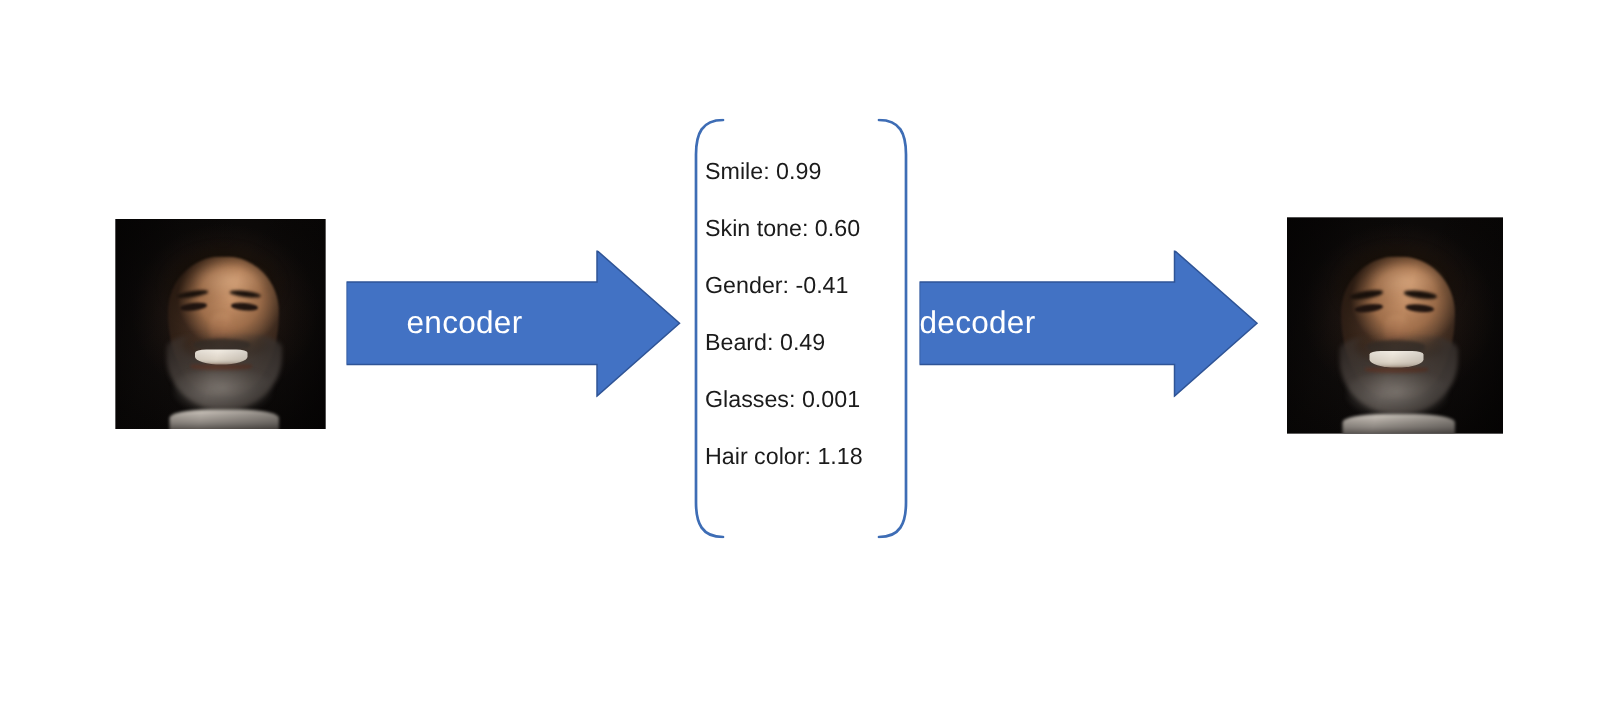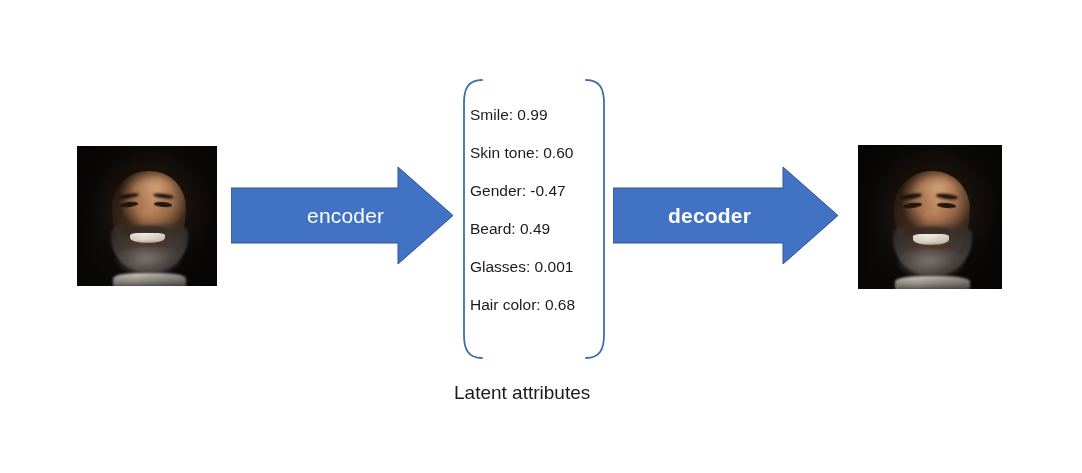--- a/index.html
+++ b/index.html
@@ -219,45 +219,44 @@
     <div class="lip"></div>
     <div class="beard2"></div>
     <div class="collar"></div>
     <div class="shadow"></div>
   </div>
 
   <div class="arrow" id="encoder-arrow" style="left:231px; top:167px; width:223px; height:98px;">
     <svg width="223" height="98" viewBox="0 0 223 98" aria-hidden="true">
       <polygon points="0,21 167,21 167,0 222,48.5 167,97 167,76 0,76" fill="#4272C4" stroke="#2F5496" stroke-width="1"></polygon>
     </svg>
-    <div class="arrow-label" style="padding-left:76px;">encoder</div>
+    <div class="arrow-label" style="padding-left:40px;">encoder</div>
   </div>
 
   <div id="latent-block" style="left:460px; top:79px; width:150px; height:280px;">
     <svg width="150" height="280" viewBox="0 0 150 280" aria-hidden="true">
       <path d="M 22,1 C 8,1 4,10 4,24 L 4,256 C 4,270 8,279 22,279" fill="none" stroke="#3E6DB5" stroke-width="1.8" stroke-linecap="round"></path>
       <path d="M 126,1 C 140,1 144,10 144,24 L 144,256 C 144,270 140,279 126,279" fill="none" stroke="#3E6DB5" stroke-width="1.8" stroke-linecap="round"></path>
     </svg>
     <div class="latent-list">
       <div class="latent-item">Smile: 0.99</div>
       <div class="latent-item">Skin tone: 0.60</div>
-      <div class="latent-item">Gender: -0.47</div>
+      <div class="latent-item">Gender: -0.41</div>
       <div class="latent-item">Beard: 0.49</div>
       <div class="latent-item">Glasses: 0.001</div>
-      <div class="latent-item">Hair color: 0.68</div>
+      <div class="latent-item">Hair color: 1.18</div>
     </div>
   </div>
 
-  <div id="latent-caption" style="left:454px; top:382px;">Latent attributes</div>
 
   <div class="arrow" id="decoder-arrow" style="left:613px; top:167px; width:226px; height:98px;">
     <svg width="226" height="98" viewBox="0 0 226 98" aria-hidden="true">
       <polygon points="0,21 170,21 170,0 225,48.5 170,97 170,76 0,76" fill="#4272C4" stroke="#2F5496" stroke-width="1"></polygon>
     </svg>
-    <div class="arrow-label" style="padding-left:55px;font-weight:bold;">decoder</div>
+    <div class="arrow-label" style="">decoder</div>
   </div>
 
   <div class="photo" id="output-photo" style="left:858px; top:145px; width:144px; height:144px;">
     <div class="bg"></div>
     <div class="hair"></div>
     <div class="face"></div>
     <div class="fh"></div>
     <div class="brow l"></div>
     <div class="brow r"></div>
     <div class="eye l"></div>

